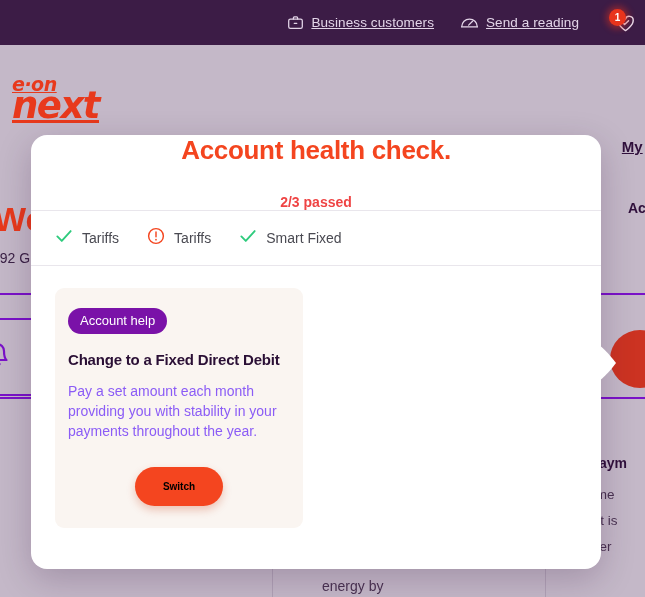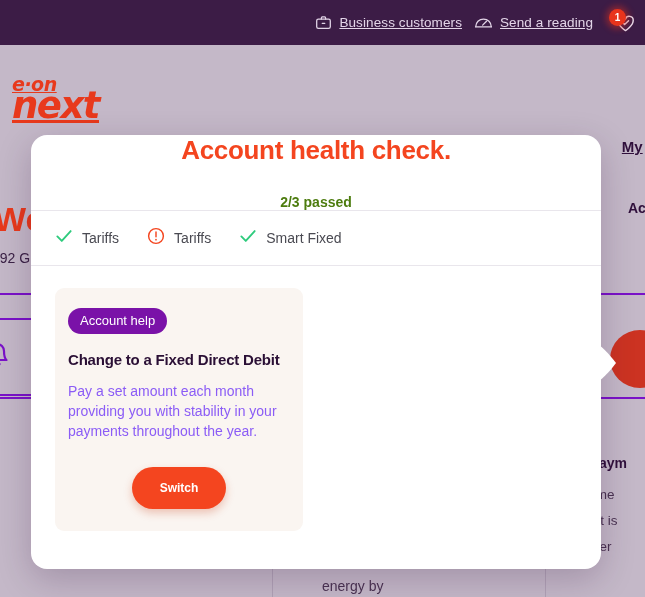--- a/index.html
+++ b/index.html
@@ -11,21 +11,21 @@
   }
 
   
   #page { position: absolute; inset: 0; background: #c4b8c8; }
 
   
   .topbar {
     position: absolute; top: 0; left: 0; width: 645px; height: 45px;
     background: #3c1c46;
     display: flex; align-items: center; justify-content: flex-end;
-    padding-right: 8px; gap: 12px;
+    padding-right: 8px; gap: 26px;
   }
   .topbar-item {
     display: flex; align-items: center; gap: 7px;
     color: #e3d5e8; font-size: 13.5px; letter-spacing: .1px;
     white-space: nowrap;
   }
   .topbar-item svg { display: block; }
   .heart-wrap { position: relative; width: 30px; height: 28px; margin-left: 2px; }
   .heart-wrap svg { position: absolute; right: 0; top: 3px; }
   .badge {
@@ -121,21 +121,21 @@
   .modal-head {
     height: 76px; padding: 0 24px;
     display: flex; align-items: center; justify-content: space-between;
     border-bottom: 1px solid #e9e6ec;
     flex-direction: column;
   }
   .modal-title {
     font-size: 26px; font-weight: bold; color: #f4451f;
     letter-spacing: -.3px;
   }
-  .modal-score { font-size: 14px; font-weight: bold; color: #4d7c0f; }
+  .modal-score { font-size: 14px; font-weight: bold; color: #ef4444; }
 
   .status-row {
     height: 55px; padding: 0 24px;
     display: flex; align-items: center; gap: 28px;
     border-bottom: 1px solid #e9e6ec;
   }
   .status-item { display: flex; align-items: center; gap: 9px; }
   .status-label { font-size: 14px; color: #4a4a52; white-space: nowrap; }
 
   .modal-body { padding: 22px 24px; }
@@ -149,22 +149,22 @@
   }
   .promo-title {
     margin-top: 17px; font-size: 15px; font-weight: bold;
     color: #2a0f35; letter-spacing: -.2px; white-space: nowrap;
   }
   .promo-text {
     margin-top: 13px; font-size: 14px; color: #8b5cf6; line-height: 20px;
   }
   .switch-wrap { display: flex; justify-content: center; margin-top: 26px; }
   .switch-btn {
-    background: #f4451f; color: #ffffff; border: none;
-    font-family: inherit; font-size: 12px; font-weight: bold;
+    background: #f4451f; color: #000000; border: none;
+    font-family: inherit; font-size: 10px; font-weight: bold;
     padding: 14px 28px; border-radius: 999px; cursor: pointer;
     box-shadow: 0 4px 8px rgba(200,60,20,.28);
   }
   .next-arrow {
     position: absolute; right: -17px; top: 205px;
     width: 26px; height: 46px; cursor: pointer;
   }
 </style>
 </head>
 <body>

